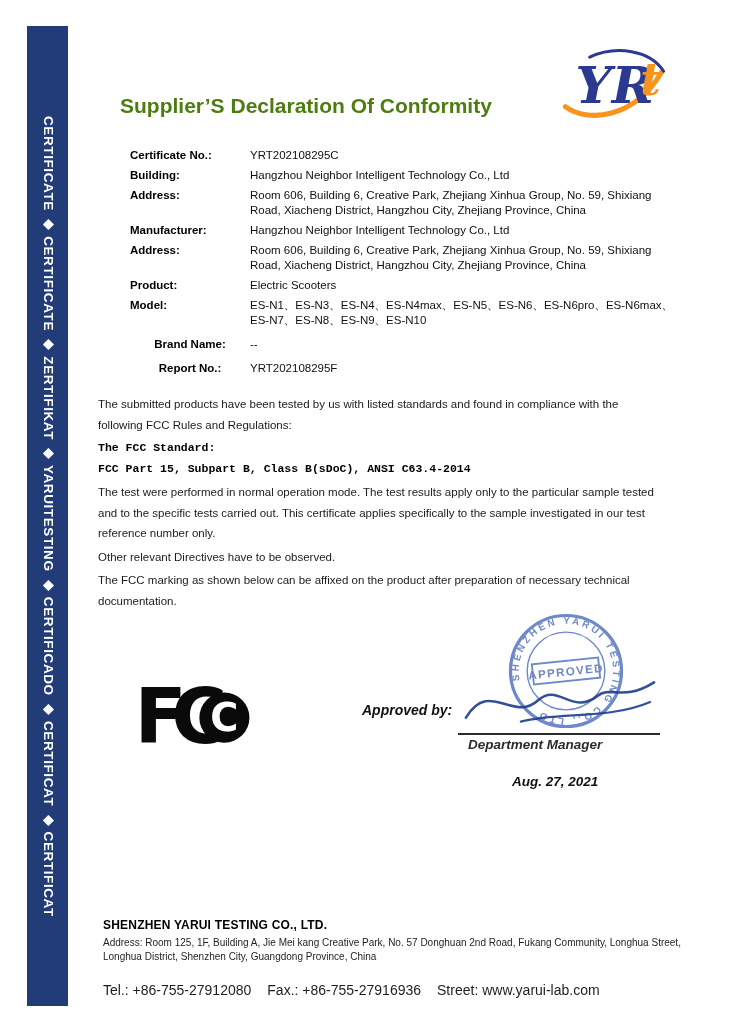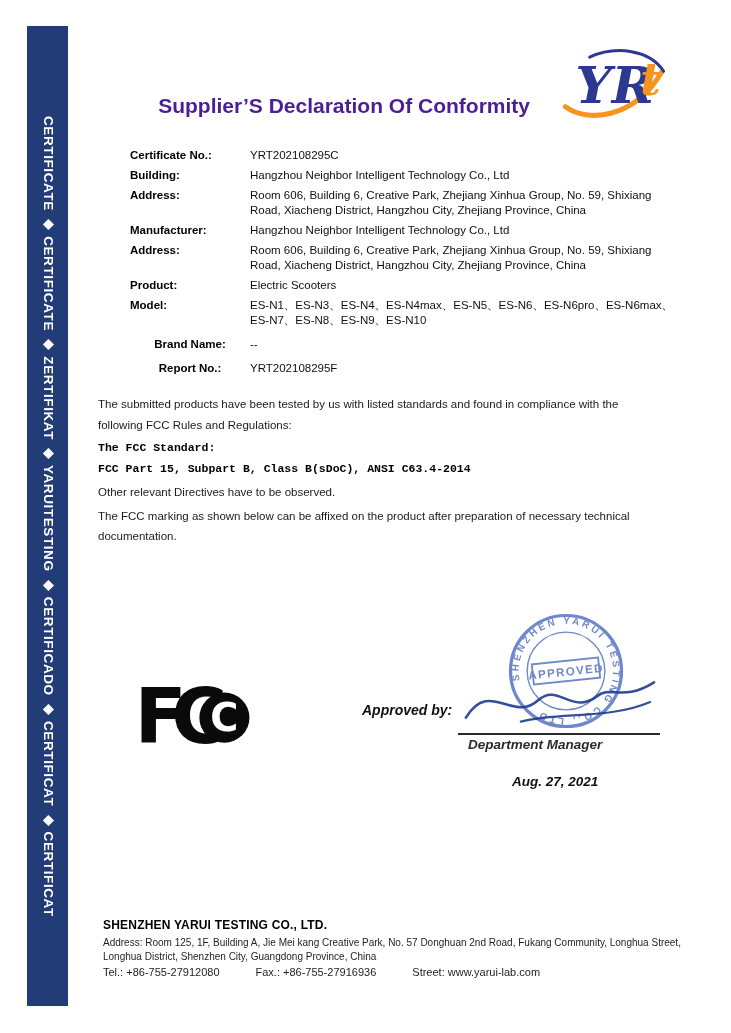--- a/index.html
+++ b/index.html
@@ -35,23 +35,22 @@
   }
 
   
   .yrt-logo { position: absolute; top: 44px; right: 60px; width: 112px; height: 86px; }
   .title {
     position: absolute;
     top: 94px; left: 120px;
     width: 410px;
     font-size: 21px;
     font-weight: bold;
-    color: #4c1d95;
+    color: #4d7c0f;
     font-family: "Liberation Sans", sans-serif;
-    text-align: right;
   }
 
   
   .fields { position: absolute; top: 148px; left: 130px; width: 545px; }
   .frow { display: flex; margin-bottom: 5px; }
   .frow.gap-top { margin-top: 9px; text-align: center; }
   .f-label {
     width: 120px; flex-shrink: 0;
     font-weight: bold; font-size: 11.5px; line-height: 15px; color: #000;
   }
@@ -90,21 +89,21 @@
   }
   .sign-date {
     position: absolute; left: 512px; top: 774px;
     font-size: 13.5px; font-weight: bold; font-style: italic; color: #111;
   }
 
   
   .footer { position: absolute; left: 103px; top: 918px; width: 578px; }
   .footer-company { font-size: 12px; font-weight: bold; color: #000; margin-bottom: 4px; letter-spacing: 0.2px; }
   .footer-address { font-size: 10px; line-height: 13.5px; color: #1e1e1e; }
-  .footer-contacts { display: flex; gap: 36px; font-size: 11px; color: #1e1e1e; margin-top: 3px; }
+  .footer-contacts { display: flex; gap: 16px; font-size: 14px; color: #1e1e1e; margin-top: 19px; }
 </style>
 </head>
 <body>
 
 <div class="page">
 
   <div class="side-band">
     <span class="side-text">CERTIFICATE ◆ CERTIFICATE ◆ ZERTIFIKAT ◆ YARUITESTING ◆ CERTIFICADO ◆ CERTIFICAT ◆ CERTIFICAT</span>
   </div>
 
@@ -155,20 +154,21 @@
       <div class="f-value">YRT202108295F</div>
     </div>
   </div>
 
   <div class="body-text">
     <p>The submitted products have been tested by us with listed standards and found in compliance with the following FCC Rules and Regulations:</p>
     <p class="bold">
       <span>The FCC Standard:</span><br>
       <span>FCC Part 15, Subpart B, Class B(sDoC), ANSI C63.4-2014</span>
     </p>
+    <p>The test were performed in normal operation mode. The test results apply only to the particular sample tested and to the specific tests carried out. This certificate applies specifically to the sample investigated in our test reference number only.</p>
     <p>Other relevant Directives have to be observed.</p>
     <p>The FCC marking as shown below can be affixed on the product after preparation of necessary technical documentation.</p>
   </div>
 
   <svg class="fcc-logo" viewBox="0 0 160 110" aria-hidden="true">
     <text x="2" y="96" font-size="104" font-weight="bold" fill="#0A0A0A" font-family="'DejaVu Sans', sans-serif">F</text>
     <text x="52" y="96" font-size="104" font-weight="bold" fill="#0A0A0A" font-family="'DejaVu Sans', sans-serif">C</text>
     <circle cx="124" cy="62" r="34" fill="#0A0A0A"></circle>
     <text x="124" y="80" font-size="52" font-weight="bold" text-anchor="middle" fill="#FFFFFF" font-family="'DejaVu Sans', sans-serif">C</text>
   </svg>

